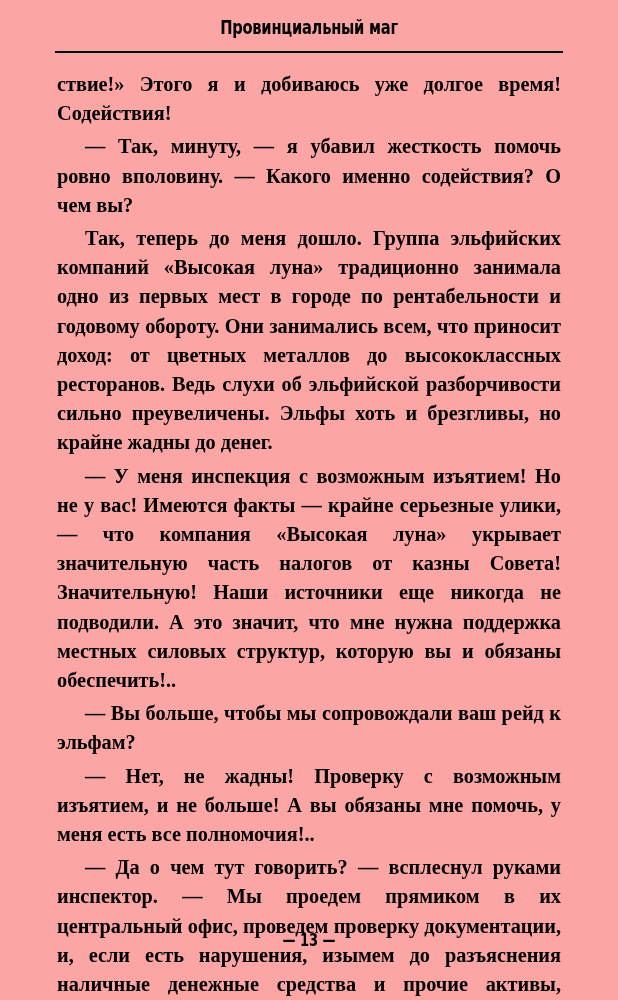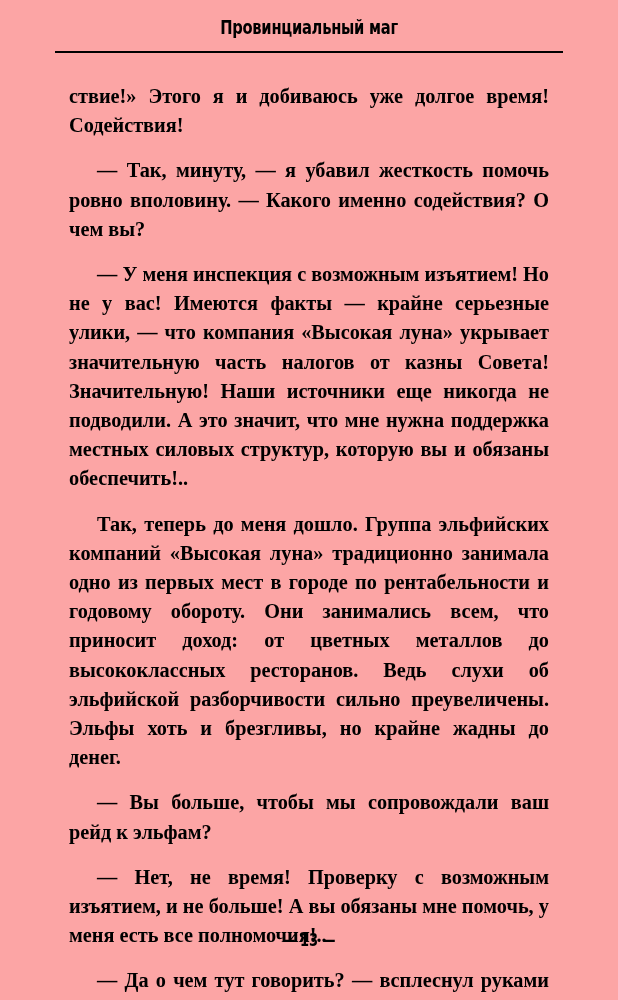--- a/index.html
+++ b/index.html
@@ -53,21 +53,21 @@
     width: 512px;
     color: #000000;
     font-size: 20.3px;
     line-height: 29.2px;
     text-align: justify;
     text-justify: inter-word;
     font-weight: 600;
     -webkit-font-smoothing: none;
   }
   .body-col p {
-    margin: 16px;
+    margin: 4px;
     text-indent: 28px;
     hyphens: manual;
   }
   .body-col p.noindent {
     text-indent: 0;
   }
   
   .body-col p:last-child {
     margin-bottom: 0;
   }
@@ -94,23 +94,23 @@
 
 <div class="page">
 
   <div class="running-head">Провинциальный маг</div>
 
   <div class="head-rule"></div>
 
   <div class="body-col">
     <p class="noindent">ствие!» Этого я и добиваюсь уже долгое время! Содействия!</p>
     <p>— Так, минуту, — я убавил жесткость помочь ровно вполовину. — Какого именно содействия? О чем вы?</p>
+    <p>Так, теперь до меня дошло. Группа эльфийских компаний «Высокая луна» традиционно занимала одно из первых мест в городе по рентабельности и годовому обороту. Они занимались всем, что приносит доход: от цветных металлов до высококлассных ресторанов. Ведь слухи об эльфийской разборчивости сильно преувеличены. Эльфы хоть и брезгливы, но крайне жадны до денег.</p>
     <p>— У меня инспекция с возможным изъятием! Но не у вас! Имеются факты — крайне серьезные улики, — что компания «Высокая луна» укрывает значительную часть налогов от казны Совета! Значительную! Наши источники еще никогда не подводили. А это значит, что мне нужна поддержка местных силовых структур, которую вы и обязаны обеспечить!..</p>
-    <p>Так, теперь до меня дошло. Группа эльфийских компаний «Высокая луна» традиционно занимала одно из первых мест в городе по рентабельности и годовому обороту. Они занимались всем, что приносит доход: от цветных металлов до высококлассных ресторанов. Ведь слухи об эльфийской разборчивости сильно преувеличены. Эльфы хоть и брезгливы, но крайне жадны до денег.</p>
     <p>— Вы больше, чтобы мы сопровождали ваш рейд к эльфам?</p>
-    <p>— Нет, не время! Проверку с возможным изъятием, и не больше! А вы обязаны мне помочь, у меня есть все полномочия!..</p>
+    <p>— Нет, не жадны! Проверку с возможным изъятием, и не больше! А вы обязаны мне помочь, у меня есть все полномочия!..</p>
     <p>— Да о чем тут говорить? — всплеснул руками инспектор. — Мы проедем прямиком в их центральный офис, проведем проверку документации, и, если есть нарушения, изымем до разъяснения наличные денежные средства и прочие активы, заблокируем счета, прикроем все действующие заведения компании.</p>
 
   </div>
 
   <div class="folio">— 13 —</div>
 
 </div>
 
 </body></html>

